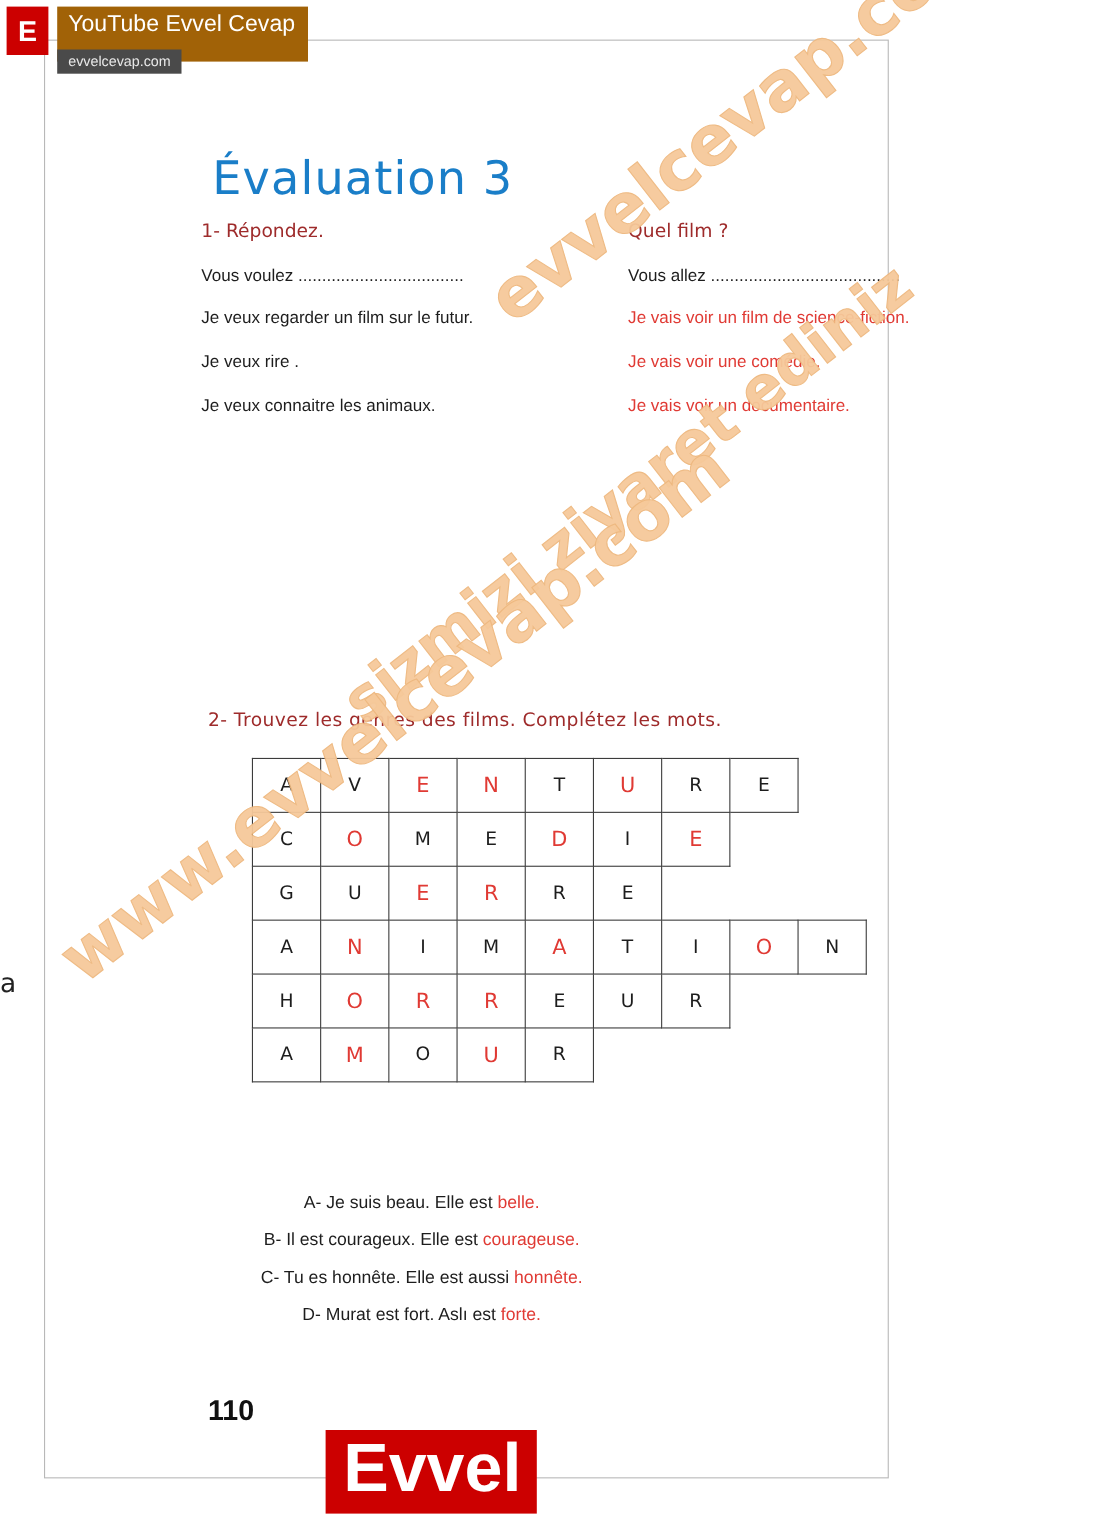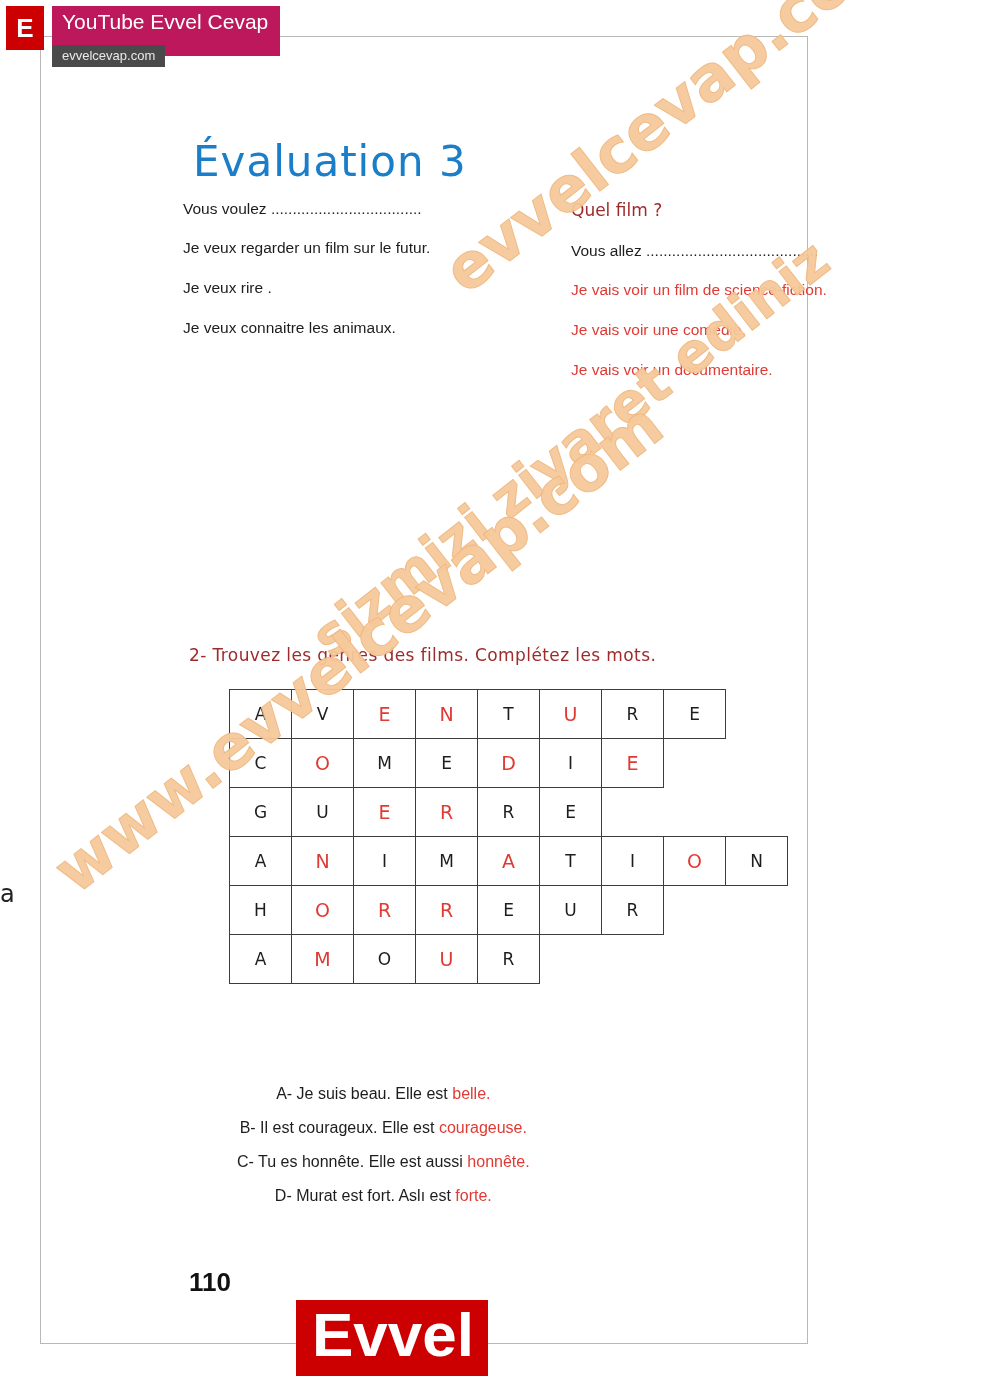--- a/index.html
+++ b/index.html
@@ -40,21 +40,21 @@
     font-weight: bold;
     display: flex;
     align-items: center;
     justify-content: center;
     z-index: 30;
   }
   .brand-title {
     position: absolute;
     left: 52px;
     top: 6px;
-    background: #be185d;
+    background: #a16207;
     color: #ffffff;
     font-size: 21px;
     padding: 4px 12px 22px 10px;
     z-index: 30;
     white-space: nowrap;
   }
   .brand-sub {
     position: absolute;
     left: 52px;
     top: 45px;
@@ -272,20 +272,21 @@
 <body>
 
 <div class="page-sheet">
 
   <div class="content">
 
     <h1 class="title">Évaluation 3</h1>
 
     <div class="two-col" style="height:260px;">
       <div class="col-left">
+        <div class="q-head" style="margin-bottom:22px;">1- Répondez.</div>
         <p class="line first">Vous voulez ...................................</p>
         <p class="line">Je veux regarder un film sur le futur.</p>
         <p class="line">Je veux rire .</p>
         <p class="line">Je veux connaitre les animaux.</p>
       </div>
       <div class="col-right">
         <div class="q-head" style="margin-bottom:22px;">Quel film ?</div>
         <p class="line first">Vous allez ........................................</p>
         <p class="line red">Je vais voir un film de science-fiction.</p>
         <p class="line red">Je vais voir une comédie.</p>

